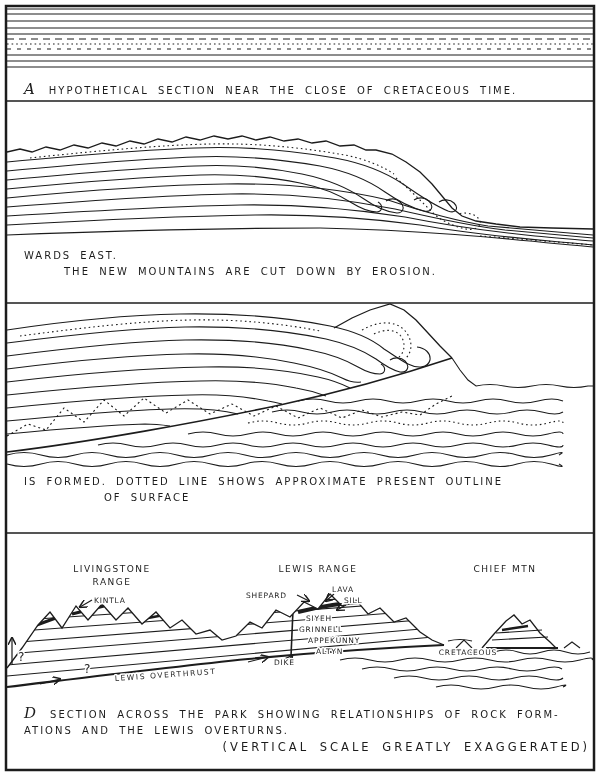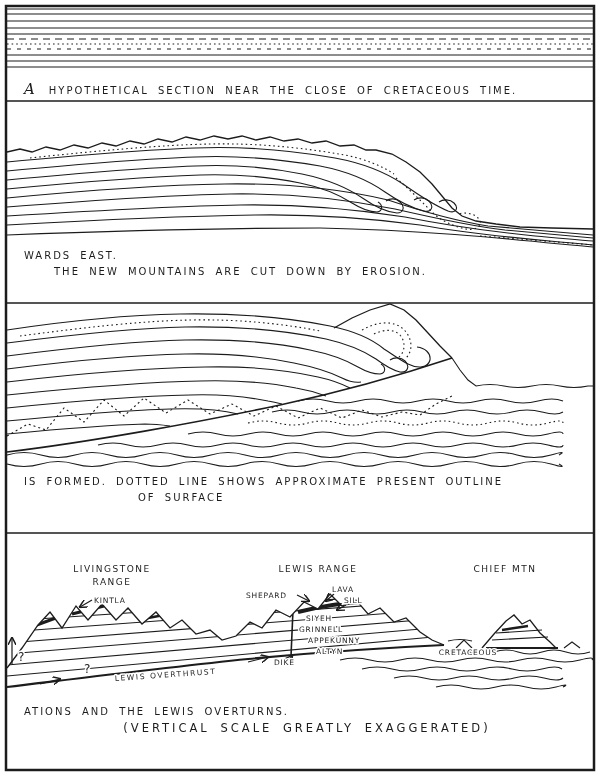--- a/index.html
+++ b/index.html
@@ -4,23 +4,23 @@
 <style>
   html,body{margin:0;padding:0;background:#ffffff;}
   .figure{position:relative;width:600px;height:776px;background:#ffffff;overflow:hidden;
           font-family:"Liberation Sans",sans-serif;color:#1c1c1c;}
   svg{position:absolute;left:0;top:0;}
   .cap{position:absolute;left:24px;width:566px;color:#1c1c1c;
        font:10px "DejaVu Sans",sans-serif;letter-spacing:2px;word-spacing:4px;
        line-height:16px;white-space:nowrap;}
   .cap-row{white-space:nowrap;}
   .panel-letter{font:italic 15px "DejaVu Serif",serif;letter-spacing:0;margin-right:14px;}
-  .indent{margin-left:30px;}
-  .c3-offset{margin-left:114px;}
-  .centered{text-align:center;}
+  .indent{margin-left:40px;}
+  .c3-offset{margin-left:80px;}
+  .centered{text-align:right;}
   .big{font-size:11.5px;letter-spacing:3px;}
   .svgtxt{font-family:"DejaVu Sans",sans-serif;fill:#1c1c1c;}
   .lbl{font-size:9px;letter-spacing:1.5px;}
   .sml{font-size:7.5px;letter-spacing:0.8px;}
   .qm{font-size:12px;}
   .kn{paint-order:stroke;stroke:#ffffff;stroke-width:3px;stroke-linejoin:round;}
 </style>
 </head>
 <body>
 
@@ -180,17 +180,20 @@
   <div class="cap-row">WARDS EAST.</div>
   <div class="cap-row indent">THE NEW MOUNTAINS ARE CUT DOWN BY EROSION.</div>
 </div>
 
 <div class="cap" style="top:474px">
   <div class="cap-row">IS FORMED.  DOTTED LINE SHOWS APPROXIMATE PRESENT OUTLINE</div>
   <div class="cap-row c3-offset">OF SURFACE</div>
 </div>
 
 <div class="cap" style="top:704px">
+  <div class="cap-row">
+    <span class="panel-letter">D</span><span>SECTION ACROSS THE PARK SHOWING RELATIONSHIPS OF ROCK FORM-</span>
+  </div>
   <div class="cap-row">ATIONS AND THE LEWIS OVERTURNS.</div>
   <div class="cap-row centered big">(VERTICAL SCALE GREATLY EXAGGERATED)</div>
 </div>
 
 </div>
 
 </body></html>

